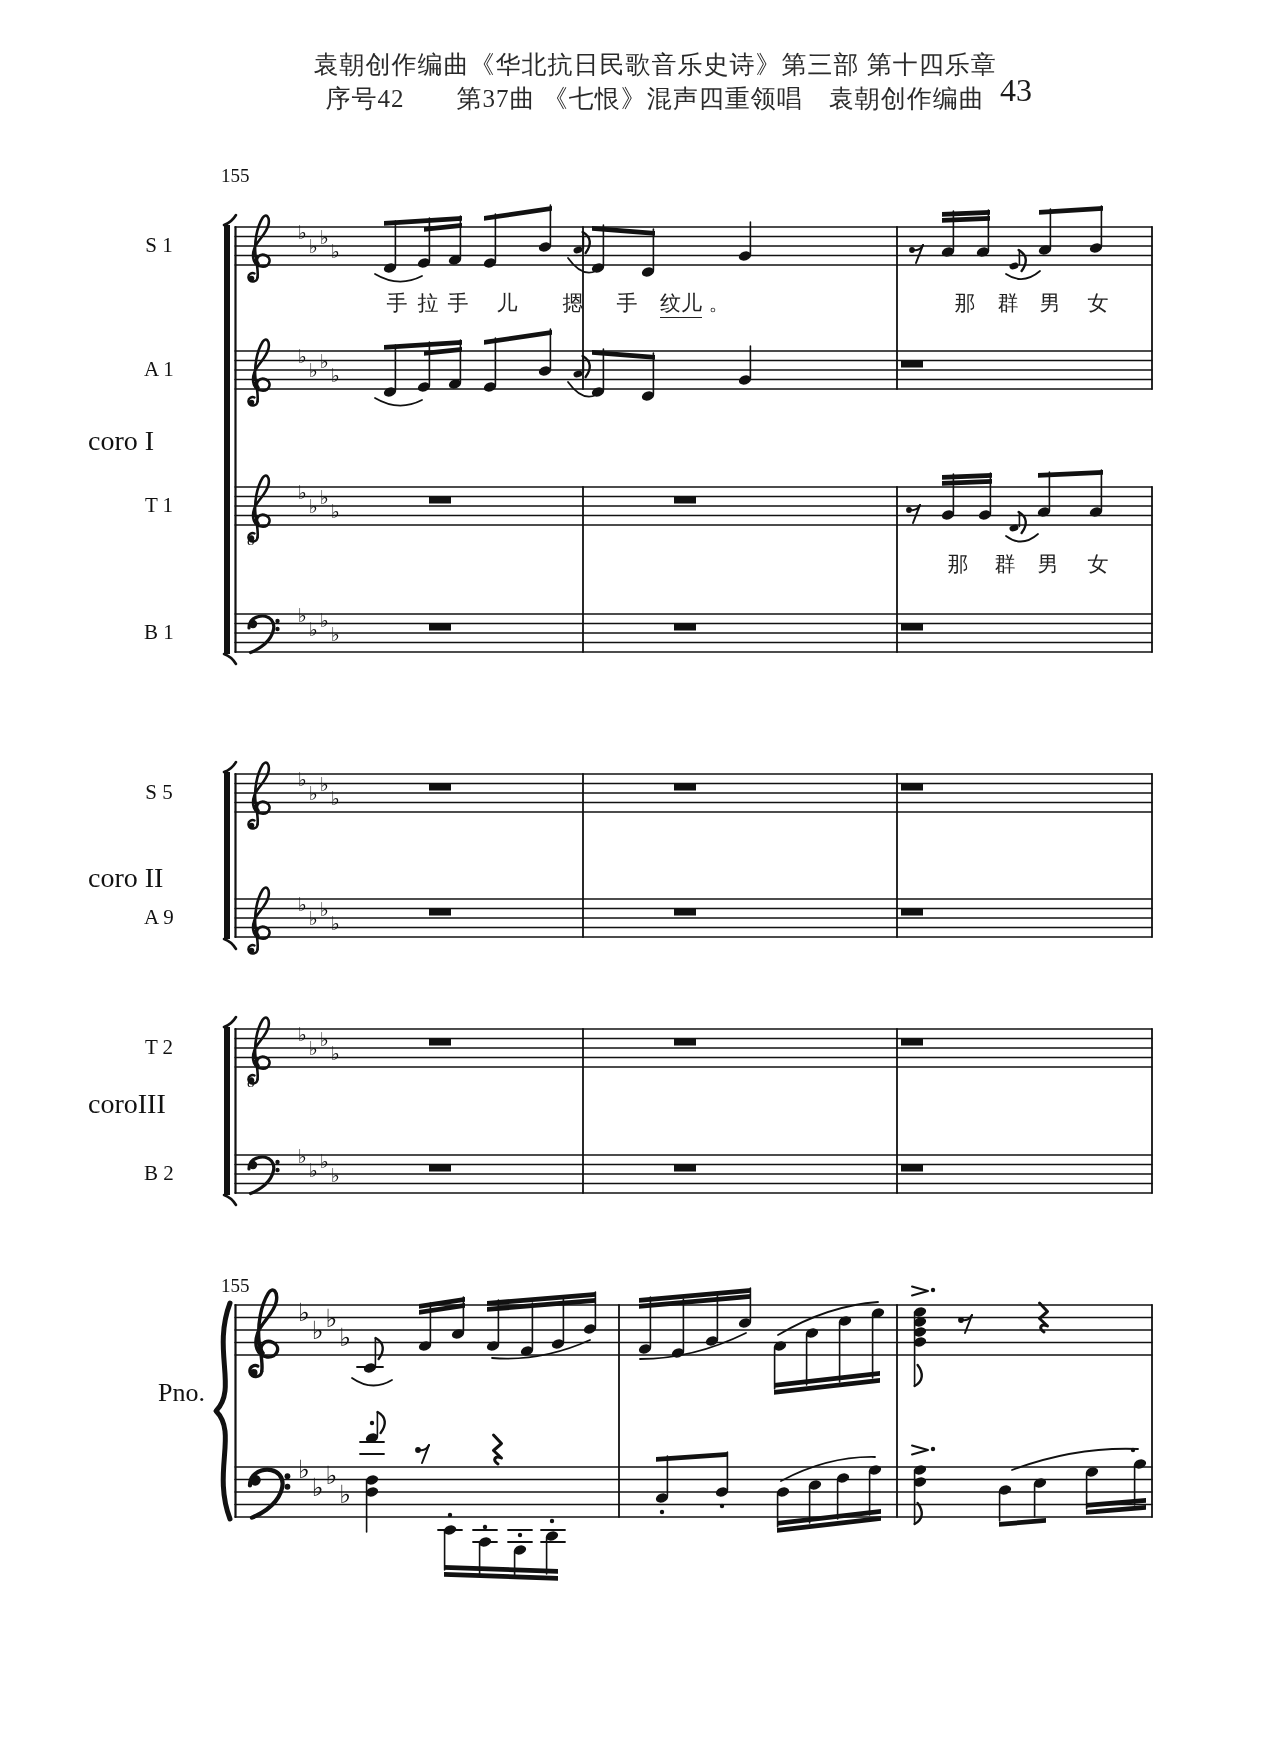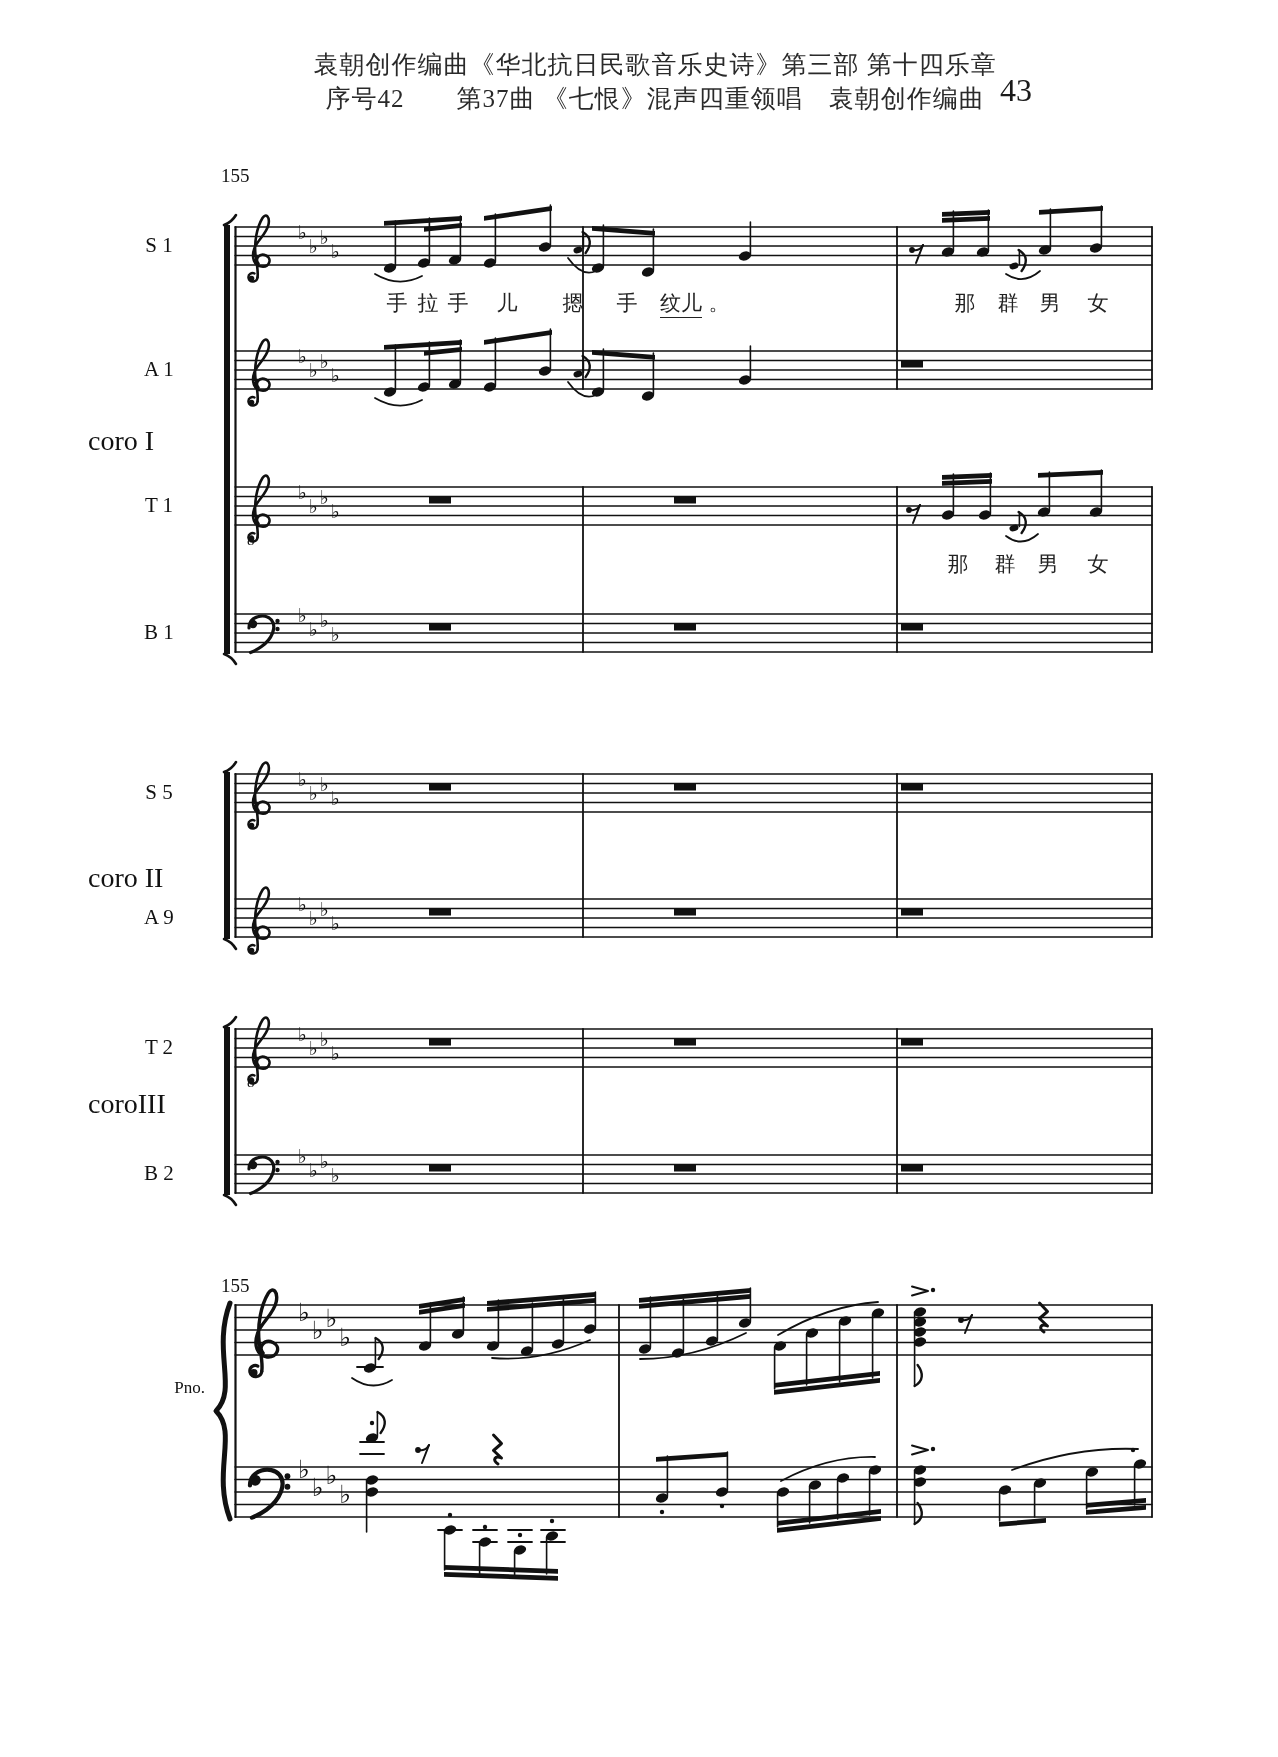--- a/index.html
+++ b/index.html
@@ -12,21 +12,21 @@
   .h2{top:82px;}
   .pagenum{position:absolute;left:1000px;top:72px;font-size:32px;color:#1a1a1a;}
   .mnum{position:absolute;font-size:19px;color:#111;}
   .mnum-1{left:221px;top:165px;}
   .mnum-2{left:221px;top:1275px;}
   .lbl{position:absolute;left:113px;width:92px;text-align:center;font-size:21px;color:#111;}
   .lbl-s1{top:233px}.lbl-a1{top:357px}.lbl-t1{top:493px}.lbl-b1{top:620px}
   .lbl-s2{top:780px}.lbl-a2{top:905px}.lbl-t2{top:1035px}.lbl-b2{top:1161px}
   .coro{position:absolute;left:88px;width:127px;text-align:left;font-size:28px;color:#111;}
   .coro-1{top:425px}.coro-2{top:862px}.coro-3{top:1088px}
-  .pno{position:absolute;left:112px;top:1378px;width:93px;text-align:right;font-size:17px;color:#111;}
+  .pno{position:absolute;left:112px;top:1378px;width:93px;text-align:right;font-size:26px;color:#111;}
   .lyr{position:absolute;font-size:21px;color:#222;white-space:nowrap;transform:translateX(-50%);}
   .lyr.u{border-bottom:1.5px solid #222;font-family:Liberation Serif, serif;}
 </style>
 </head>
 <body>
 
 <div class="page">
   <svg id="score" width="1278" height="1757" viewBox="0 0 1278 1757">
       <g>
         <line x1="235" y1="227" x2="1152" y2="227" stroke="#111111" stroke-width="1.3" stroke-linecap="round"></line>

